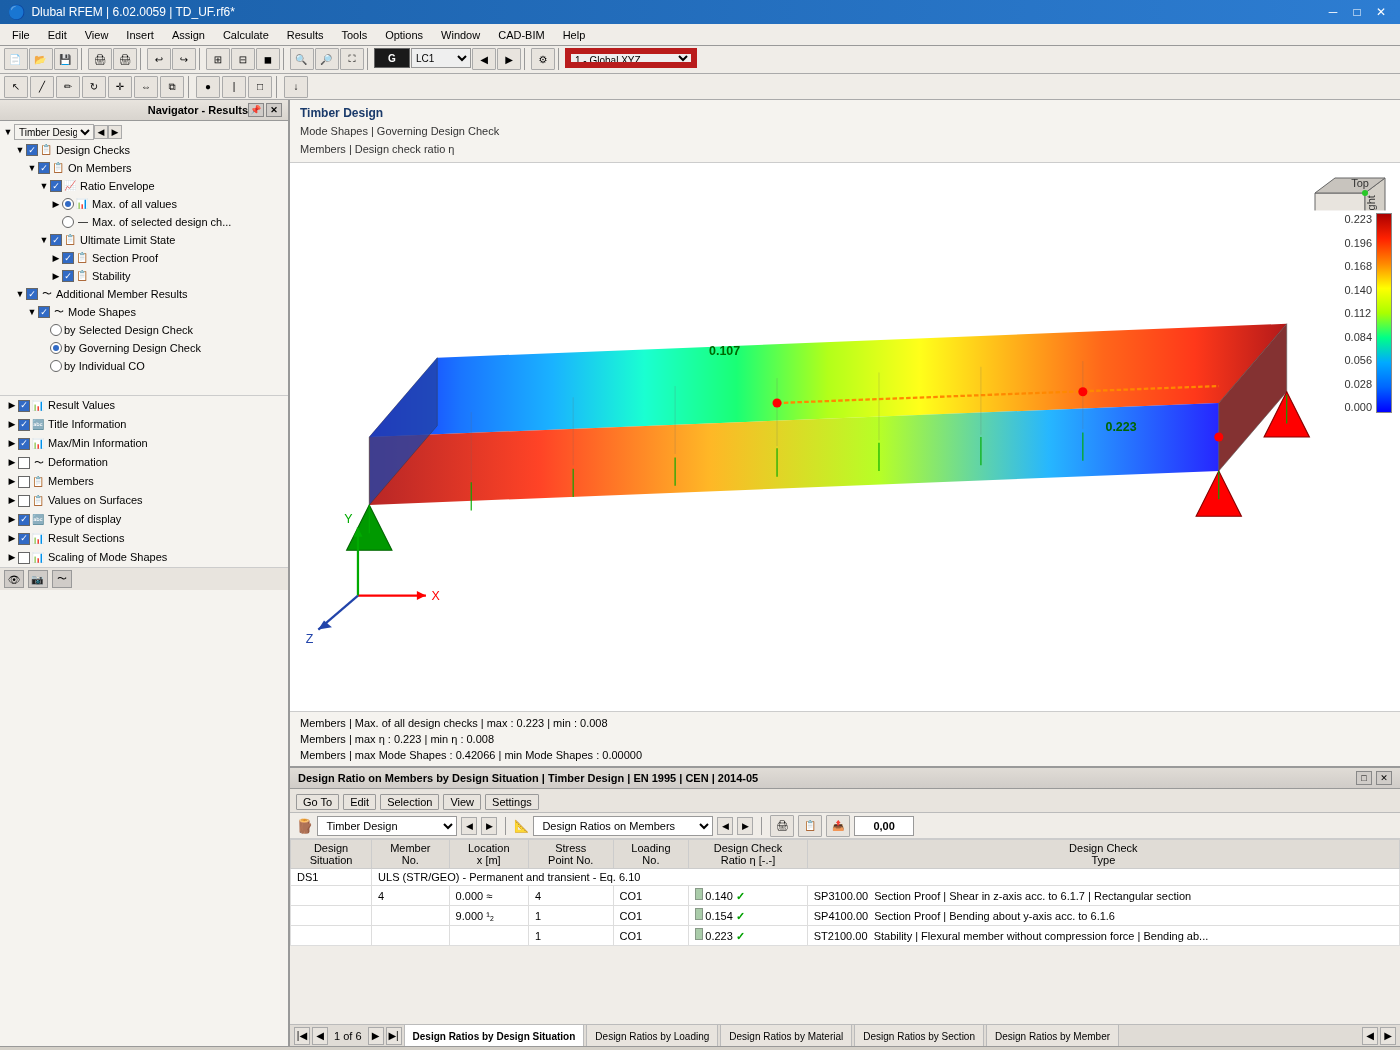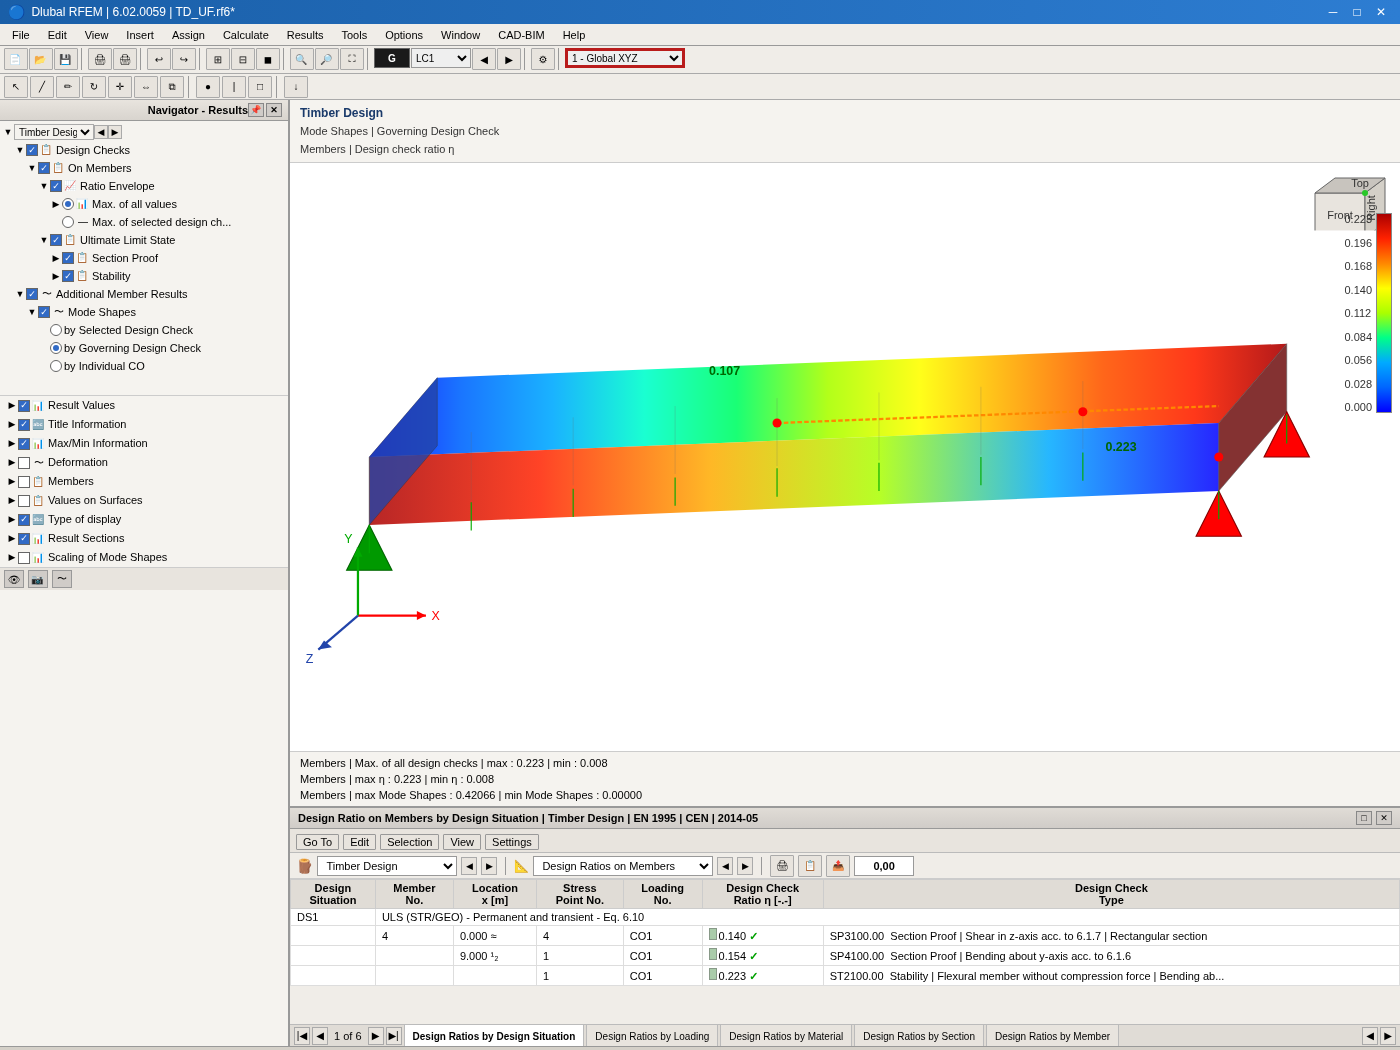--- a/index.html
+++ b/index.html
@@ -168,21 +168,21 @@
       border-top: 1px solid #ccc;
       padding: 3px 10px;
       line-height: 16px;
       font-size: 11px;
     }
 
     
     .results-panel {
       background: #f0ede8;
       border-top: 2px solid #999;
-      height: 240px;
+      height: 280px;
       display: flex;
       flex-direction: column;
       overflow: hidden;
     }
     .results-panel-header {
       background: linear-gradient(to bottom, #e0dcd6, #d0ccc8);
       border-bottom: 1px solid #999;
       padding: 3px 8px;
       font-weight: bold;
       font-size: 11px;
@@ -231,21 +231,21 @@
     .results-table {
       width: 100%;
       border-collapse: collapse;
       font-size: 11px;
     }
     .results-table th {
       background: #e0dcd6;
       border: 1px solid #ccc;
       padding: 2px 6px;
       text-align: center;
-      font-weight: bold;
+      font-weight: normal;
       position: sticky;
       top: 0;
     }
     .results-table td {
       border: 1px solid #ddd;
       padding: 2px 6px;
       background: white;
     }
     .status-green { color: #00a000; font-weight: bold; }
     .results-footer {
@@ -348,21 +348,21 @@
   <div class="toolbar-separator"></div>
   <button style="width:36px; height:20px; background:#1a1a1a; color:white; border:1px solid #666; cursor:pointer; font-size:10px; font-weight:bold;">G</button>
   <select style="width:60px; height:20px; font-size:10px; border:1px solid #999;">
     <option>LC1</option>
   </select>
   <button class="toolbar-btn">◀</button>
   <button class="toolbar-btn">▶</button>
   <div class="toolbar-separator"></div>
   <button class="toolbar-btn">⚙</button>
   <div class="toolbar-separator"></div>
-  <select style="width:120px; height:20px; font-size:10px; border:3px solid #b91c1c;">
+  <select style="width:132px; height:20px; font-size:10px; border:6px solid #b91c1c;">
     <option>1 - Global XYZ</option>
   </select>
 </div>
 
 <div class="toolbar2">
   <button class="toolbar-btn">↖</button>
   <button class="toolbar-btn">╱</button>
   <button class="toolbar-btn">✏</button>
   <button class="toolbar-btn">↻</button>
   <button class="toolbar-btn">✛</button>

